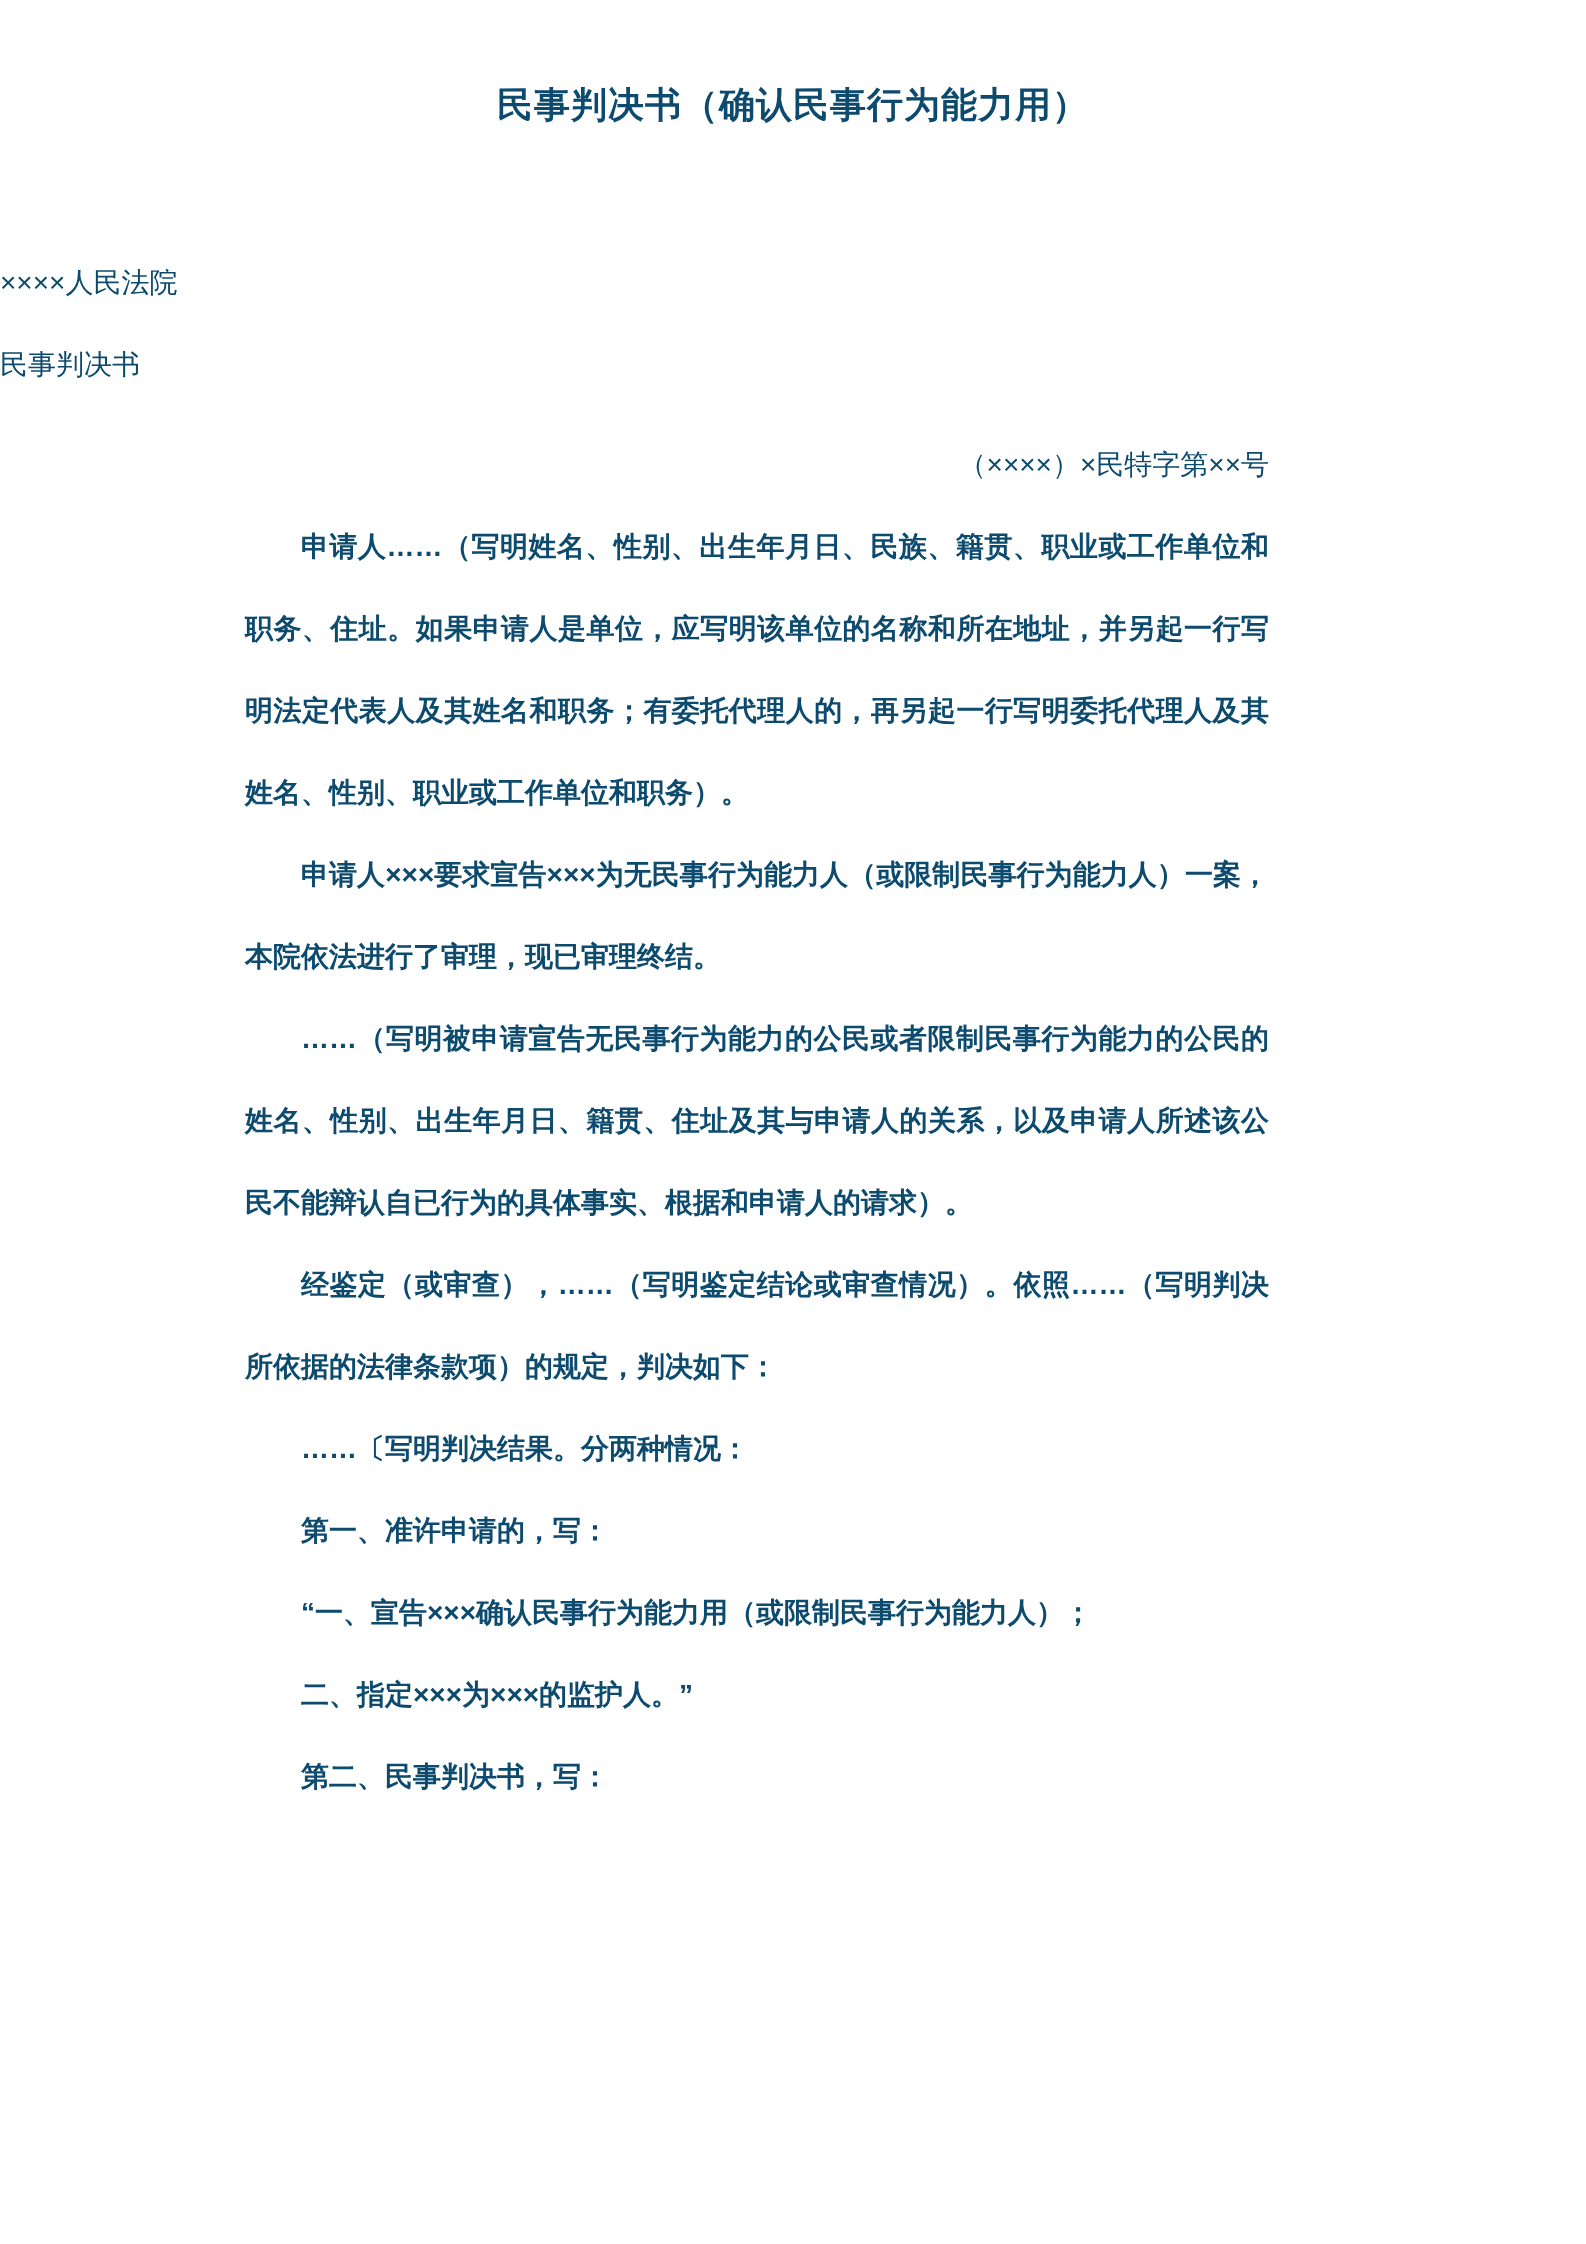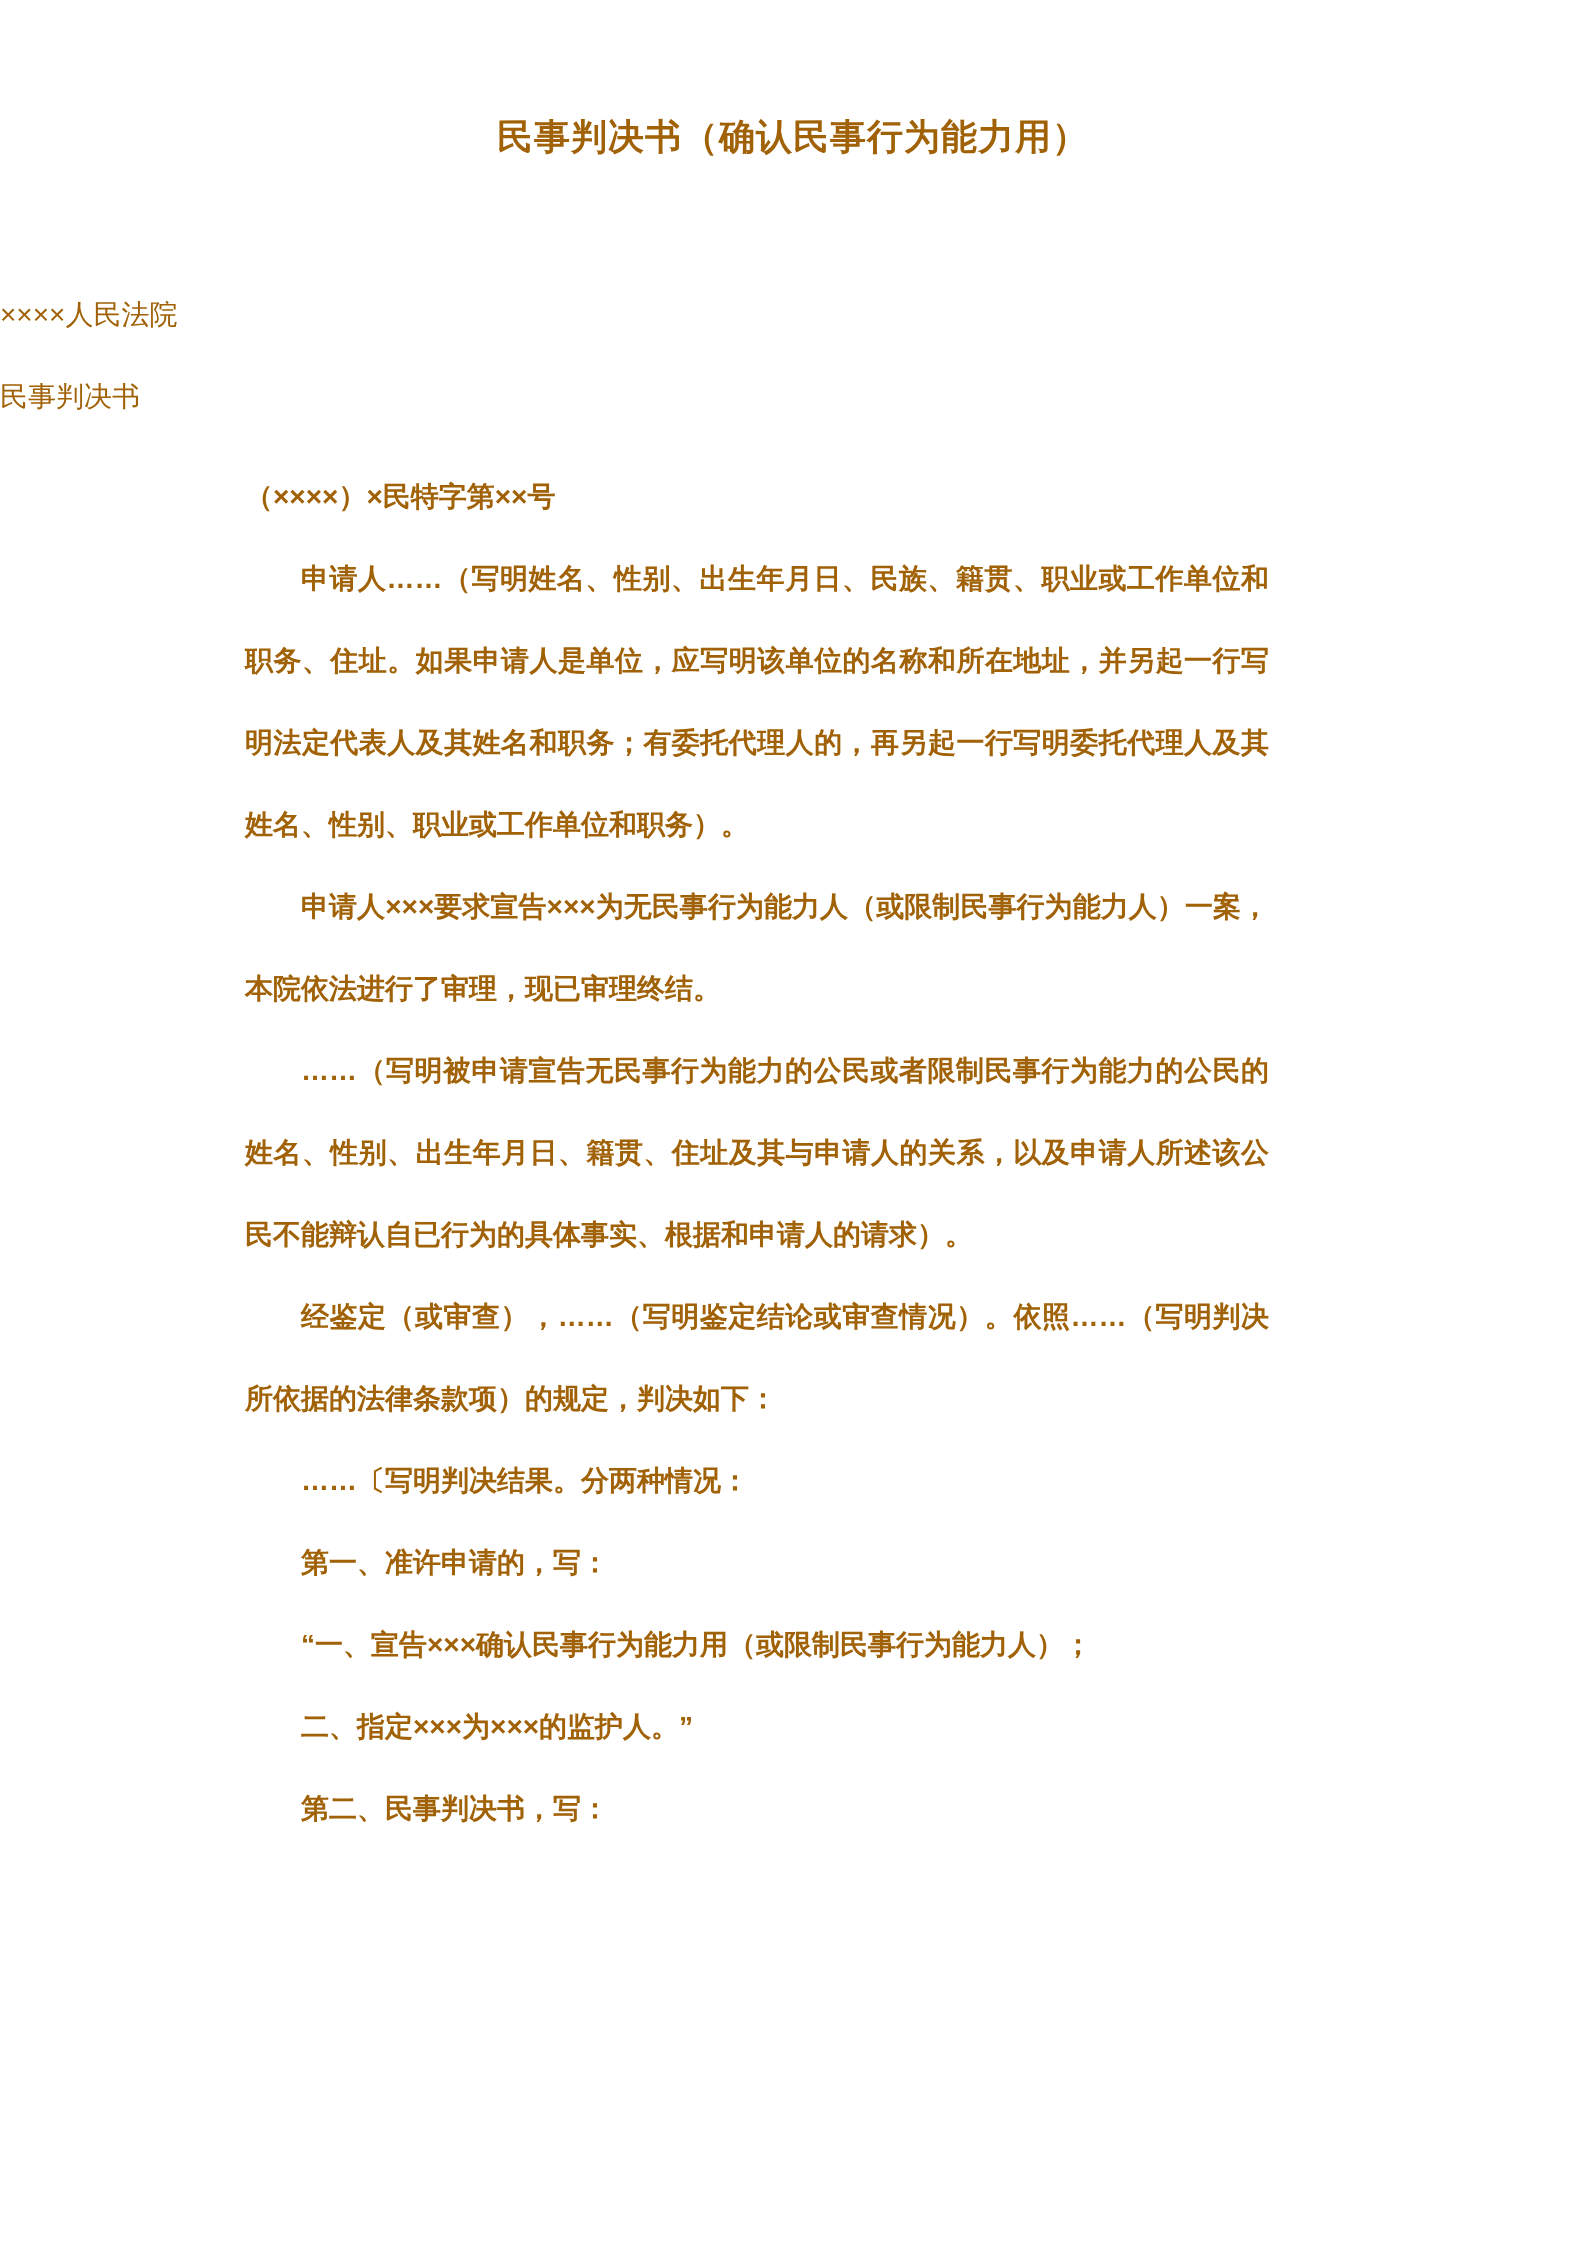--- a/index.html
+++ b/index.html
@@ -3,25 +3,25 @@
 <meta charset="utf-8">
 <style>
   * { margin: 0; padding: 0; box-sizing: border-box; }
   html, body { background: #ffffff; }
   .page {
     position: relative;
     width: 1586px;
     height: 2244px;
     margin: 0 auto;
     background: #ffffff;
-    color: #a16207;
+    color: #0c4a6e;
     font-family: "Liberation Sans", sans-serif;
     font-weight: 600;
     overflow: hidden;
-    padding-top: 112px;
+    padding-top: 80px;
   }
   .doc-title {
     text-align: center;
     font-size: 36px;
     font-weight: 700;
     letter-spacing: 1px;
     line-height: 50px;
     margin-bottom: 112px;
   }
   .doc-heading-line {
@@ -30,22 +30,22 @@
     font-weight: 400;
   }
   .content {
     padding-left: 245px;
     padding-right: 317px;
     font-size: 28px;
     line-height: 82px;
     margin-top: 18px;
   }
   .case-number-line {
-    text-align: left;
-    font-weight: 700;
+    text-align: right;
+    font-weight: 400;
   }
   .para {
     text-align: justify;
     text-indent: 2em;
     font-weight: 600;
   }
 </style>
 </head>
 <body>
 

